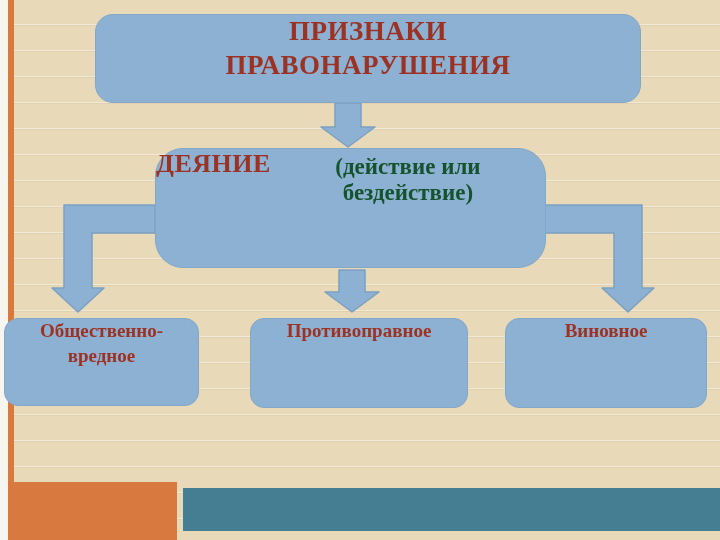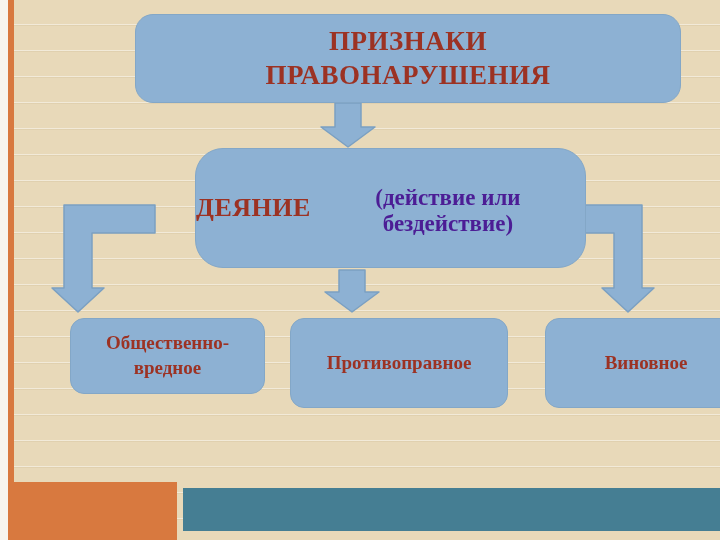--- a/index.html
+++ b/index.html
@@ -29,24 +29,23 @@
     position: absolute; left: 8px; top: 0; width: 6px; height: 540px;
     background: #d8793f;
   }
 
   .box {
     position: absolute;
     background: #8db1d3;
     border: 1px solid #83a7c7;
     box-sizing: border-box;
     display: flex;
-    align-items: center;
+    align-items: flex-start;
     justify-content: center;
     text-align: center;
-    margin-left: 40px;
   }
 
   .title-box {
     left: 95px; top: 14px; width: 546px; height: 89px;
     border-radius: 18px;
   }
   .title-text {
     font-size: 27px;
     font-weight: bold;
     color: #9c3223;
@@ -61,33 +60,33 @@
   }
   .act-title {
     font-size: 26px;
     font-weight: bold;
     color: #9c3223;
     letter-spacing: 0.5px;
   }
   .act-subtitle {
     font-size: 23px;
     font-weight: bold;
-    color: #4c1d95;
+    color: #14532d;
     margin-top: 5px;
   }
 
   .branch {
     border-radius: 14px;
     font-size: 19px;
     font-weight: bold;
     color: #9c3223;
     white-space: pre-line;
     line-height: 1.3;
   }
-  .branch-left   { left: 30px;  top: 318px; width: 195px; height: 76px; }
+  .branch-left   { left: 4px;  top: 318px; width: 195px; height: 88px; }
   .branch-middle { left: 250px; top: 318px; width: 218px; height: 90px; }
   .branch-right  { left: 505px; top: 318px; width: 202px; height: 90px; }
 
   .connectors {
     position: absolute; left: 0; top: 0;
     width: 720px; height: 540px;
     pointer-events: none;
   }
   .connectors polygon {
     fill: #8db1d3;

